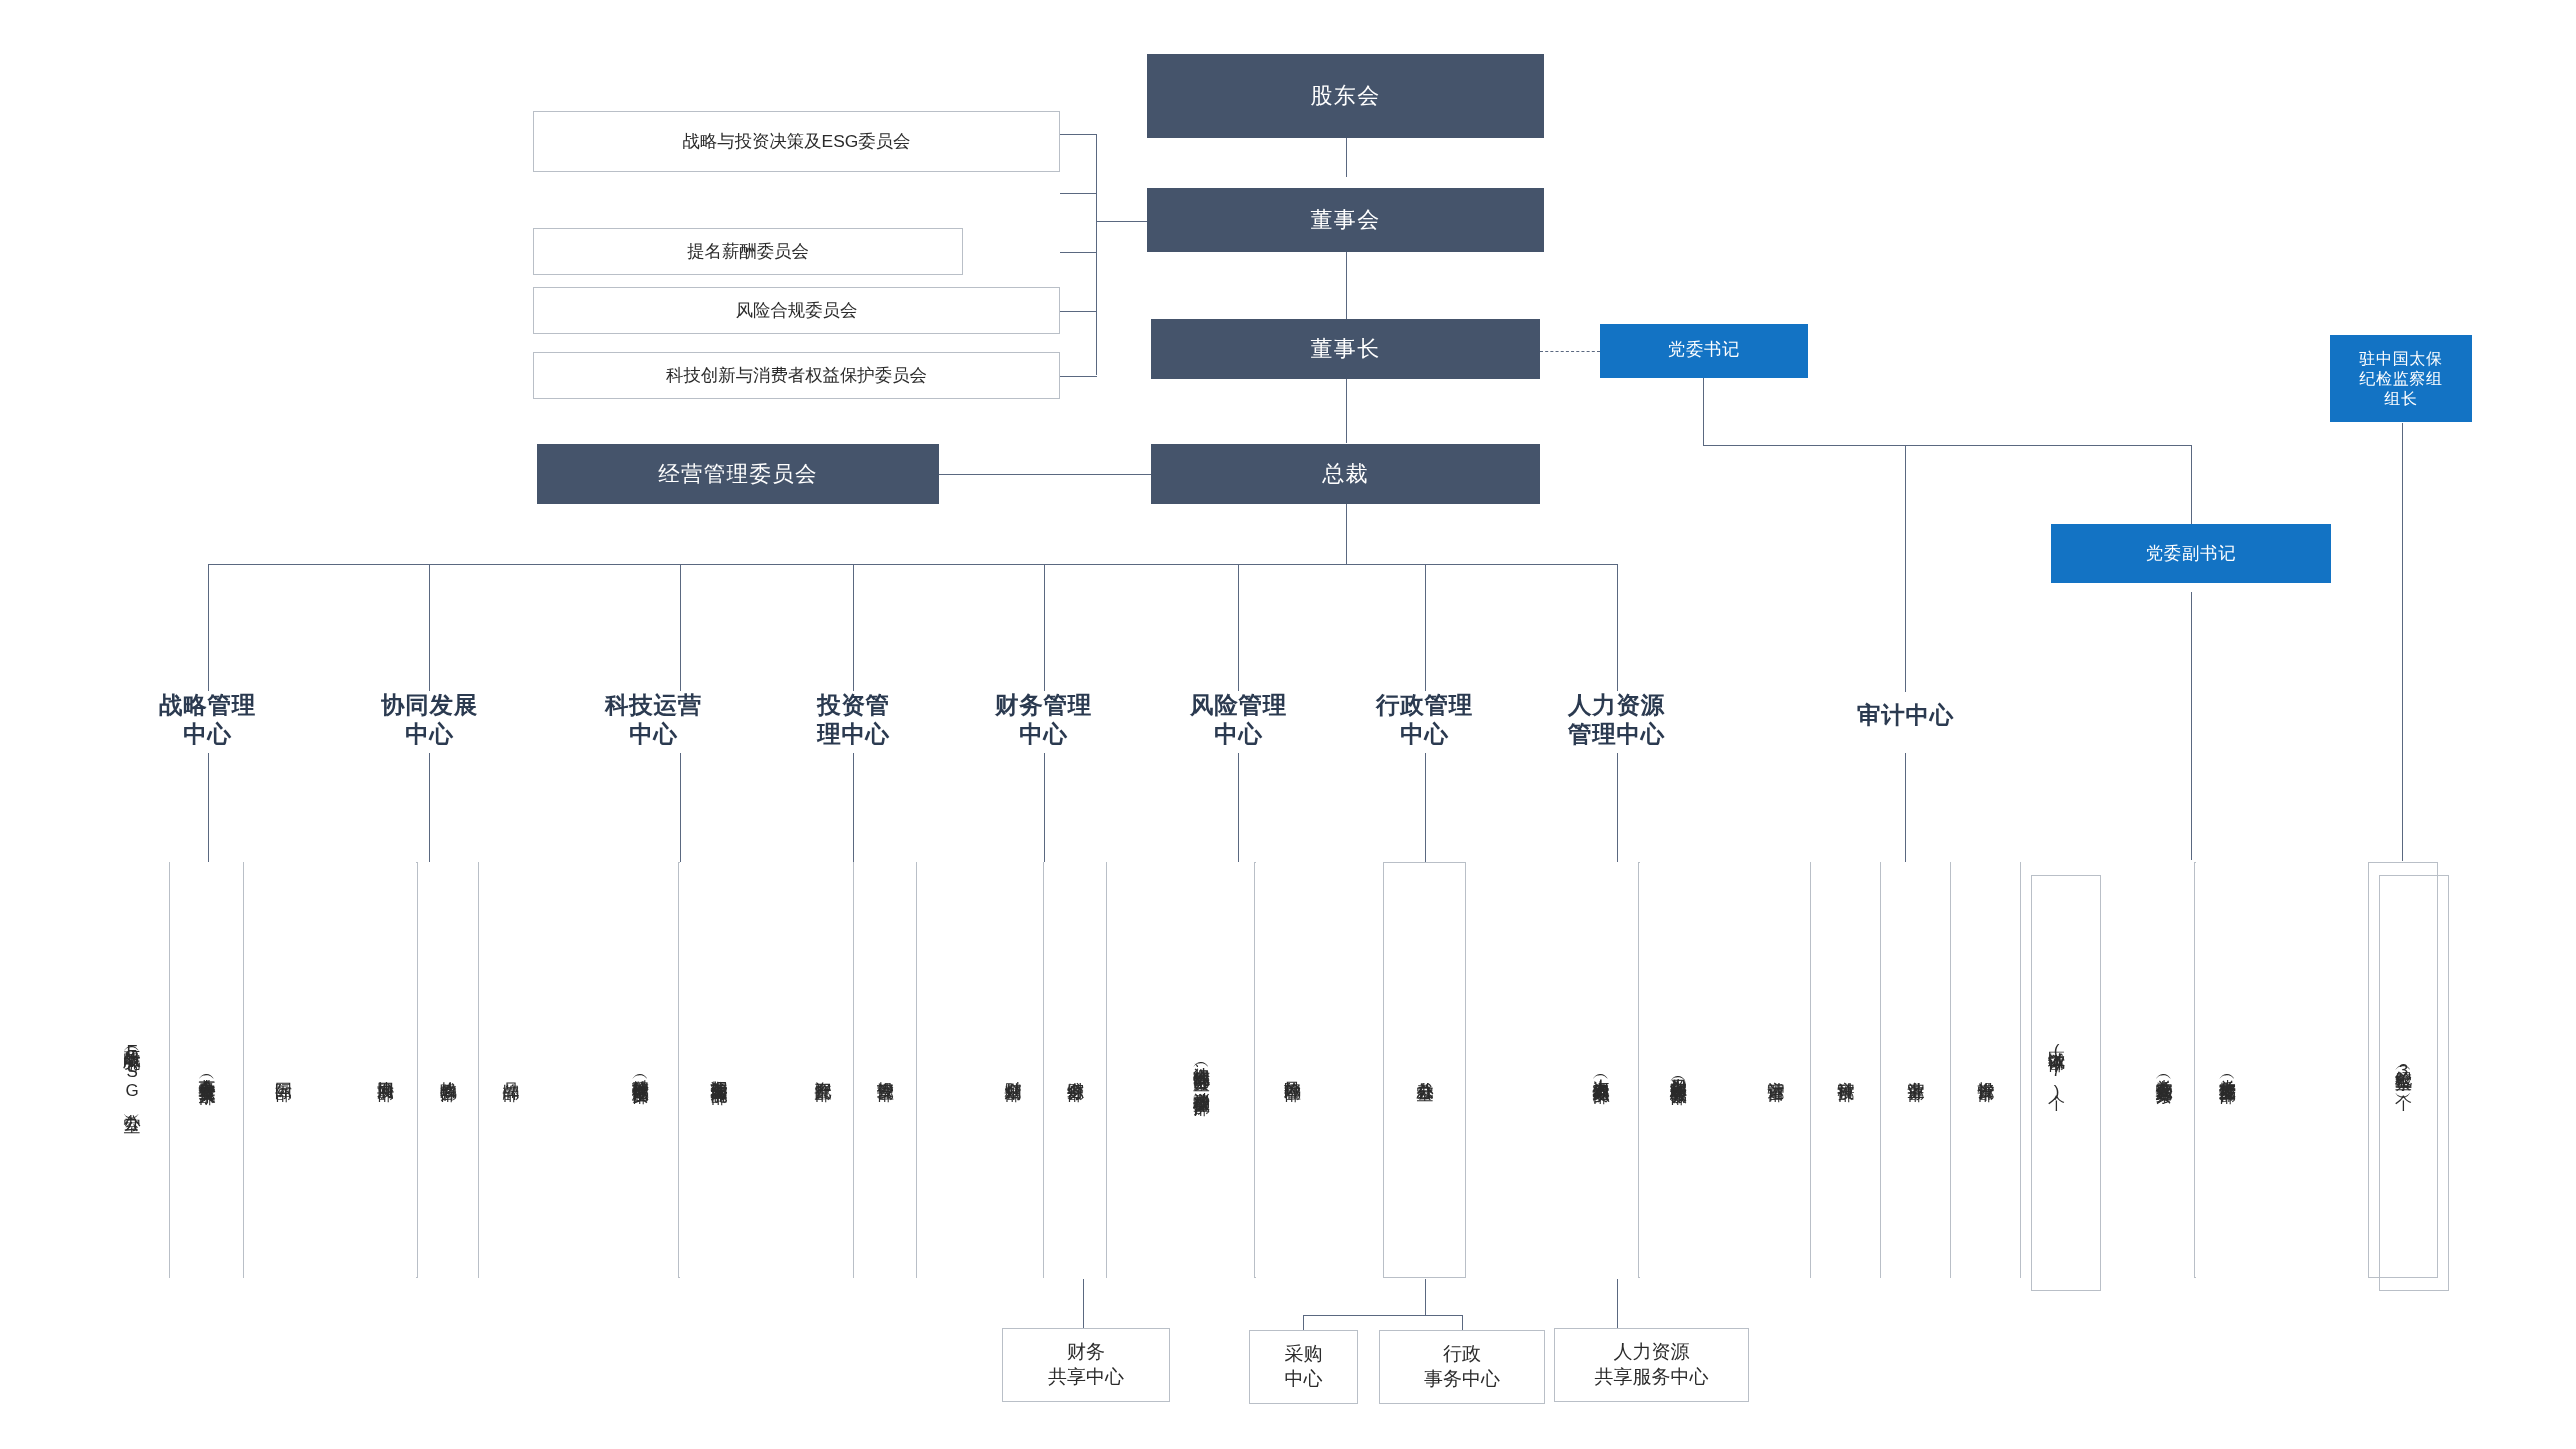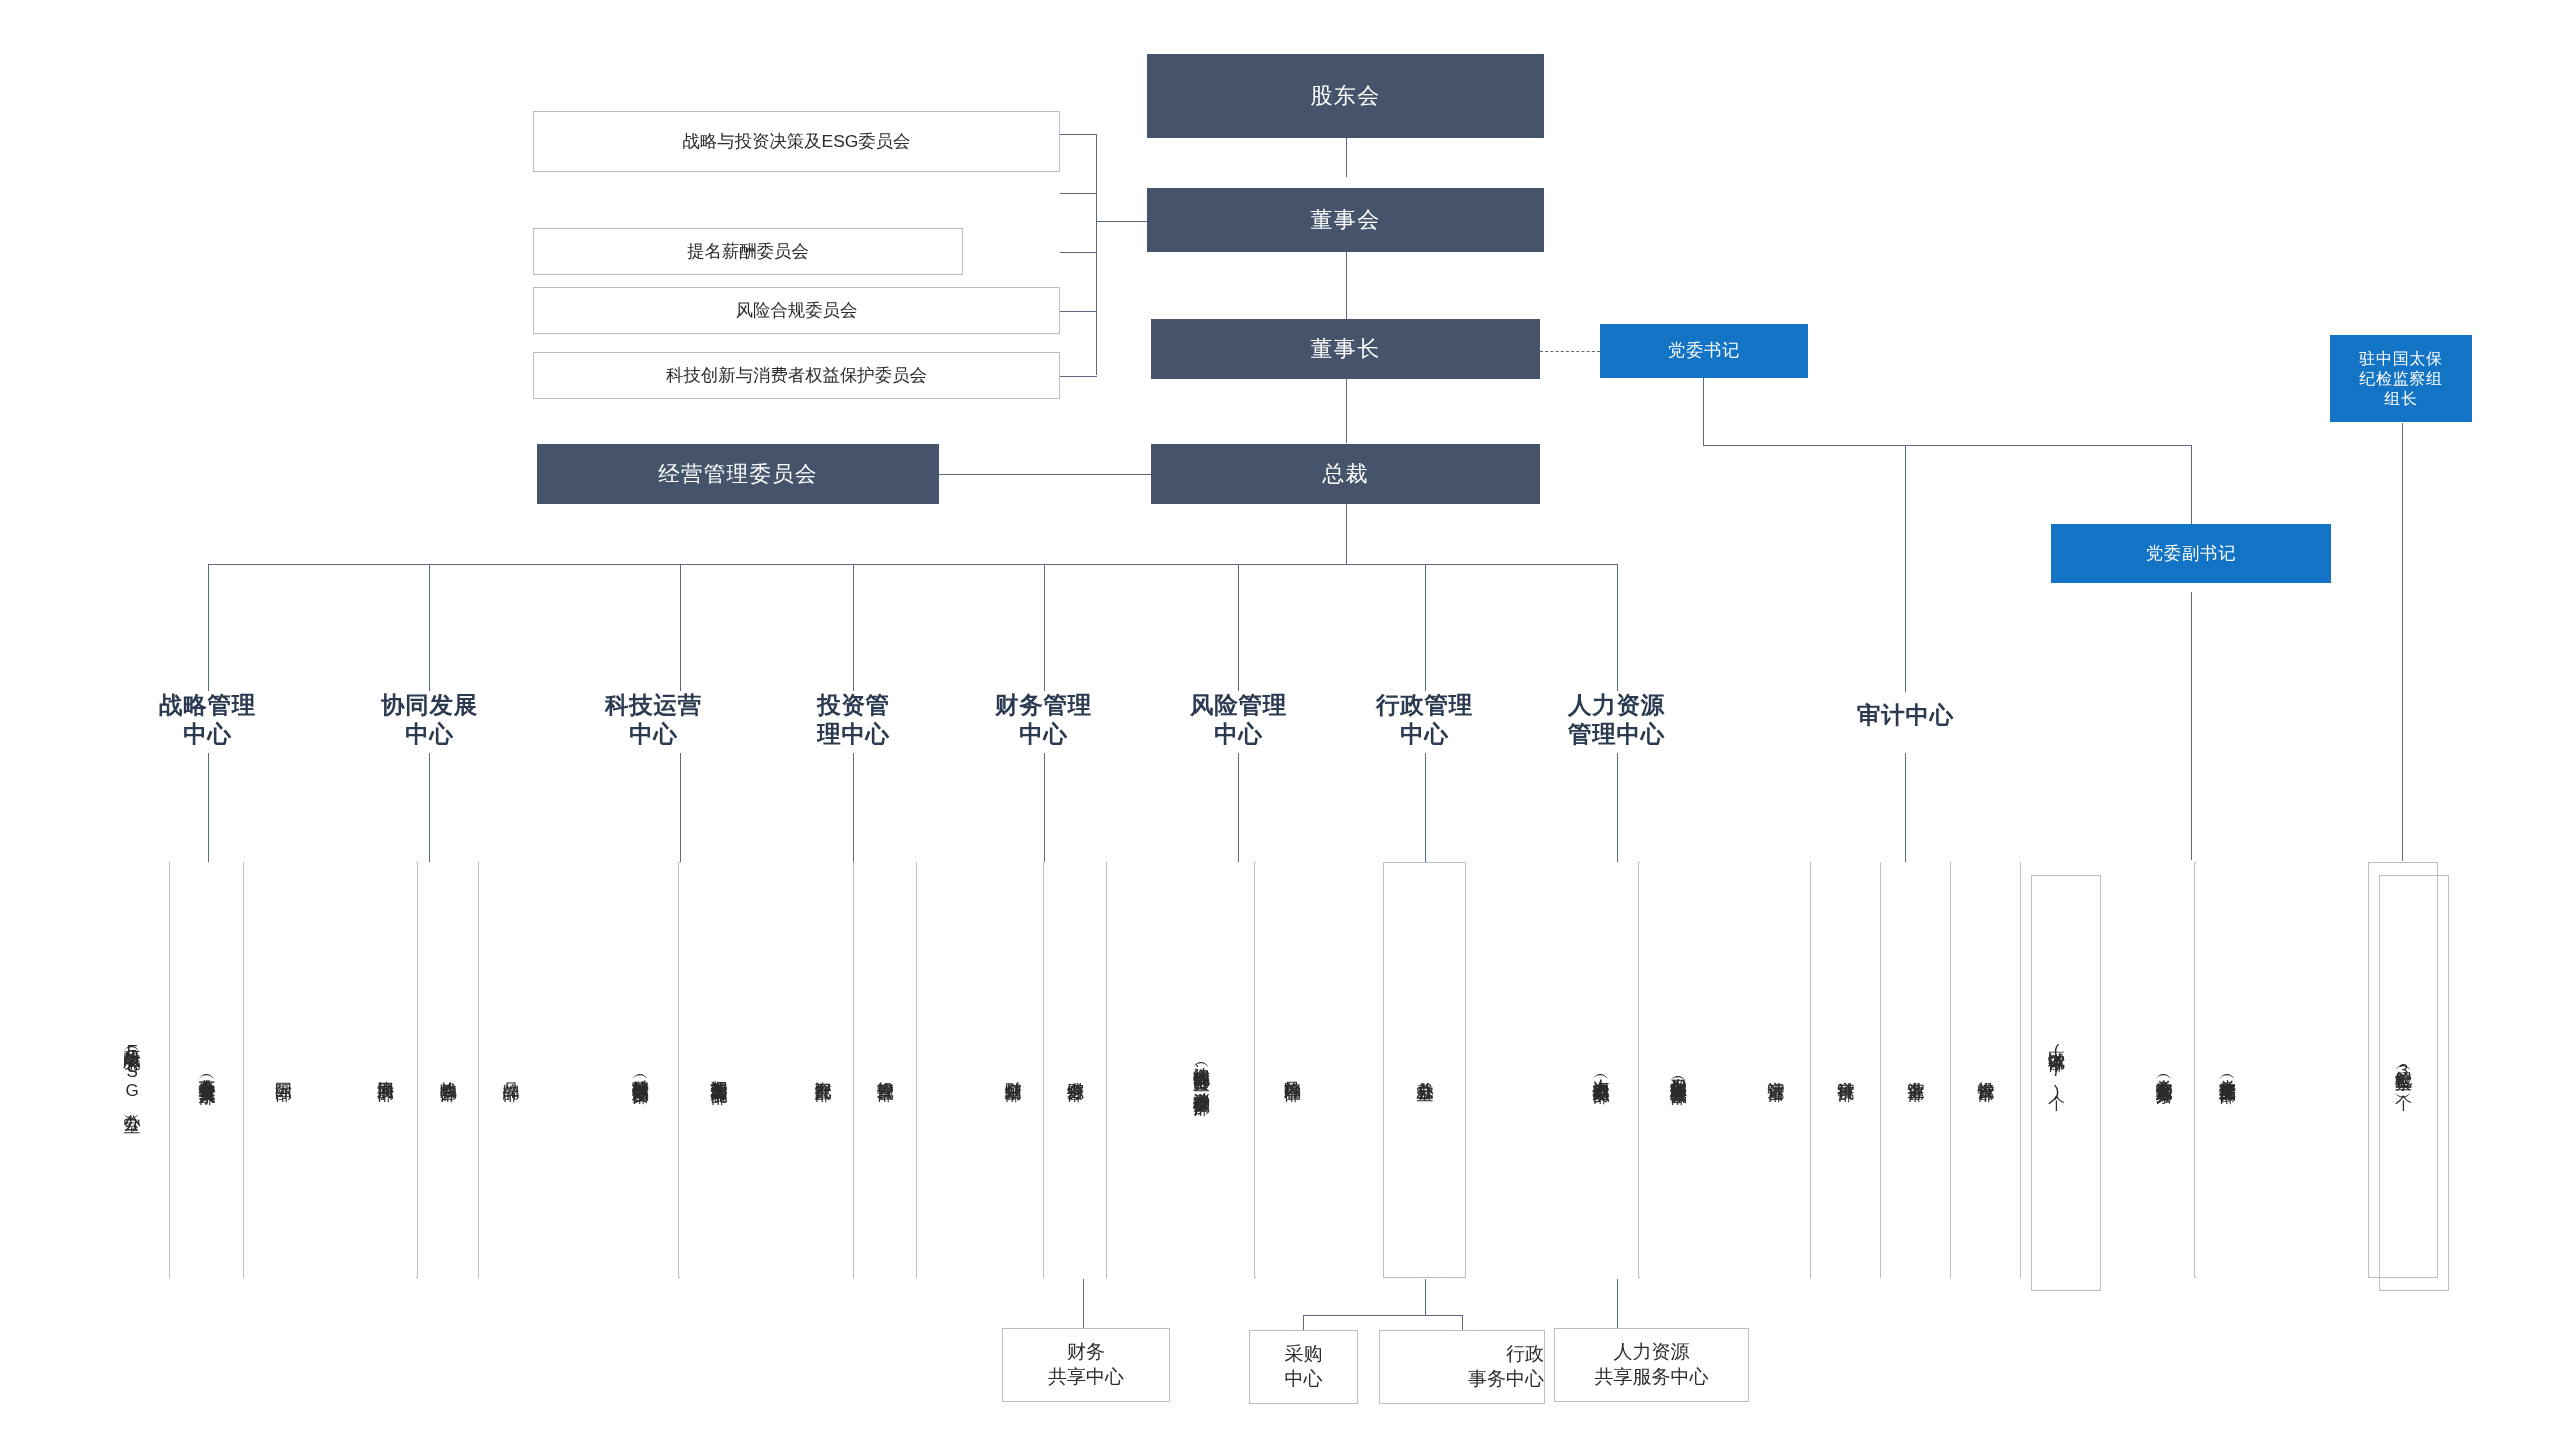--- a/index.html
+++ b/index.html
@@ -178,21 +178,21 @@
   <div class="box navy" style="left:1147px; top:54px; width:397px; height:84px;">股东会</div>
 
   <div class="box navy" style="left:1147px; top:188px; width:397px; height:64px;">董事会</div>
 
   <div class="box navy" style="left:1151px; top:319px; width:389px; height:60px;">董事长</div>
 
   <div class="box navy" style="left:1151px; top:444px; width:389px; height:60px;">总裁</div>
 
   <div class="box navy" style="left:537px; top:444px; width:402px; height:60px; font-size:21.5px;">经营管理委员会</div>
 
-  <div class="box blue" style="left:1600px; top:324px; width:208px; height:54px;">党委书记</div>
+  <div class="box blue" style="left:1600px; top:324px; width:208px; height:54px;font-family:Liberation Mono, monospace;">党委书记</div>
 
   <div class="box blue" style="left:2051px; top:524px; width:280px; height:59px;">党委副书记</div>
 
   <div class="box blue" style="left:2330px; top:335px; width:142px; height:87px; flex-direction:column; font-size:16px;align-items:center;">
     <span>驻中国太保</span>
     <span>纪检监察组</span>
     <span>组长</span>
   </div>
 
   <div class="box outline" style="left:533px; top:111px; width:527px; height:61px;">战略与投资决策及ESG委员会</div>
@@ -287,21 +287,21 @@
   <div class="hbox" style="left:1002px; top:1328px; width:168px; height:74px; flex-direction:column;">
     <span>财务</span>
     <span>共享中心</span>
   </div>
 
   <div class="hbox" style="left:1249px; top:1330px; width:109px; height:74px; flex-direction:column;">
     <span>采购</span>
     <span>中心</span>
   </div>
 
-  <div class="hbox" style="left:1379px; top:1330px; width:166px; height:74px; flex-direction:column;align-items:flex-end;">
+  <div class="hbox" style="left:1379px; top:1330px; width:166px; height:74px; flex-direction:column;">
     <span>行政</span>
     <span>事务中心</span>
   </div>
 
   <div class="hbox" style="left:1554px; top:1328px; width:195px; height:74px; flex-direction:column;">
     <span>人力资源</span>
     <span>共享服务中心</span>
   </div>
 
 </div>

